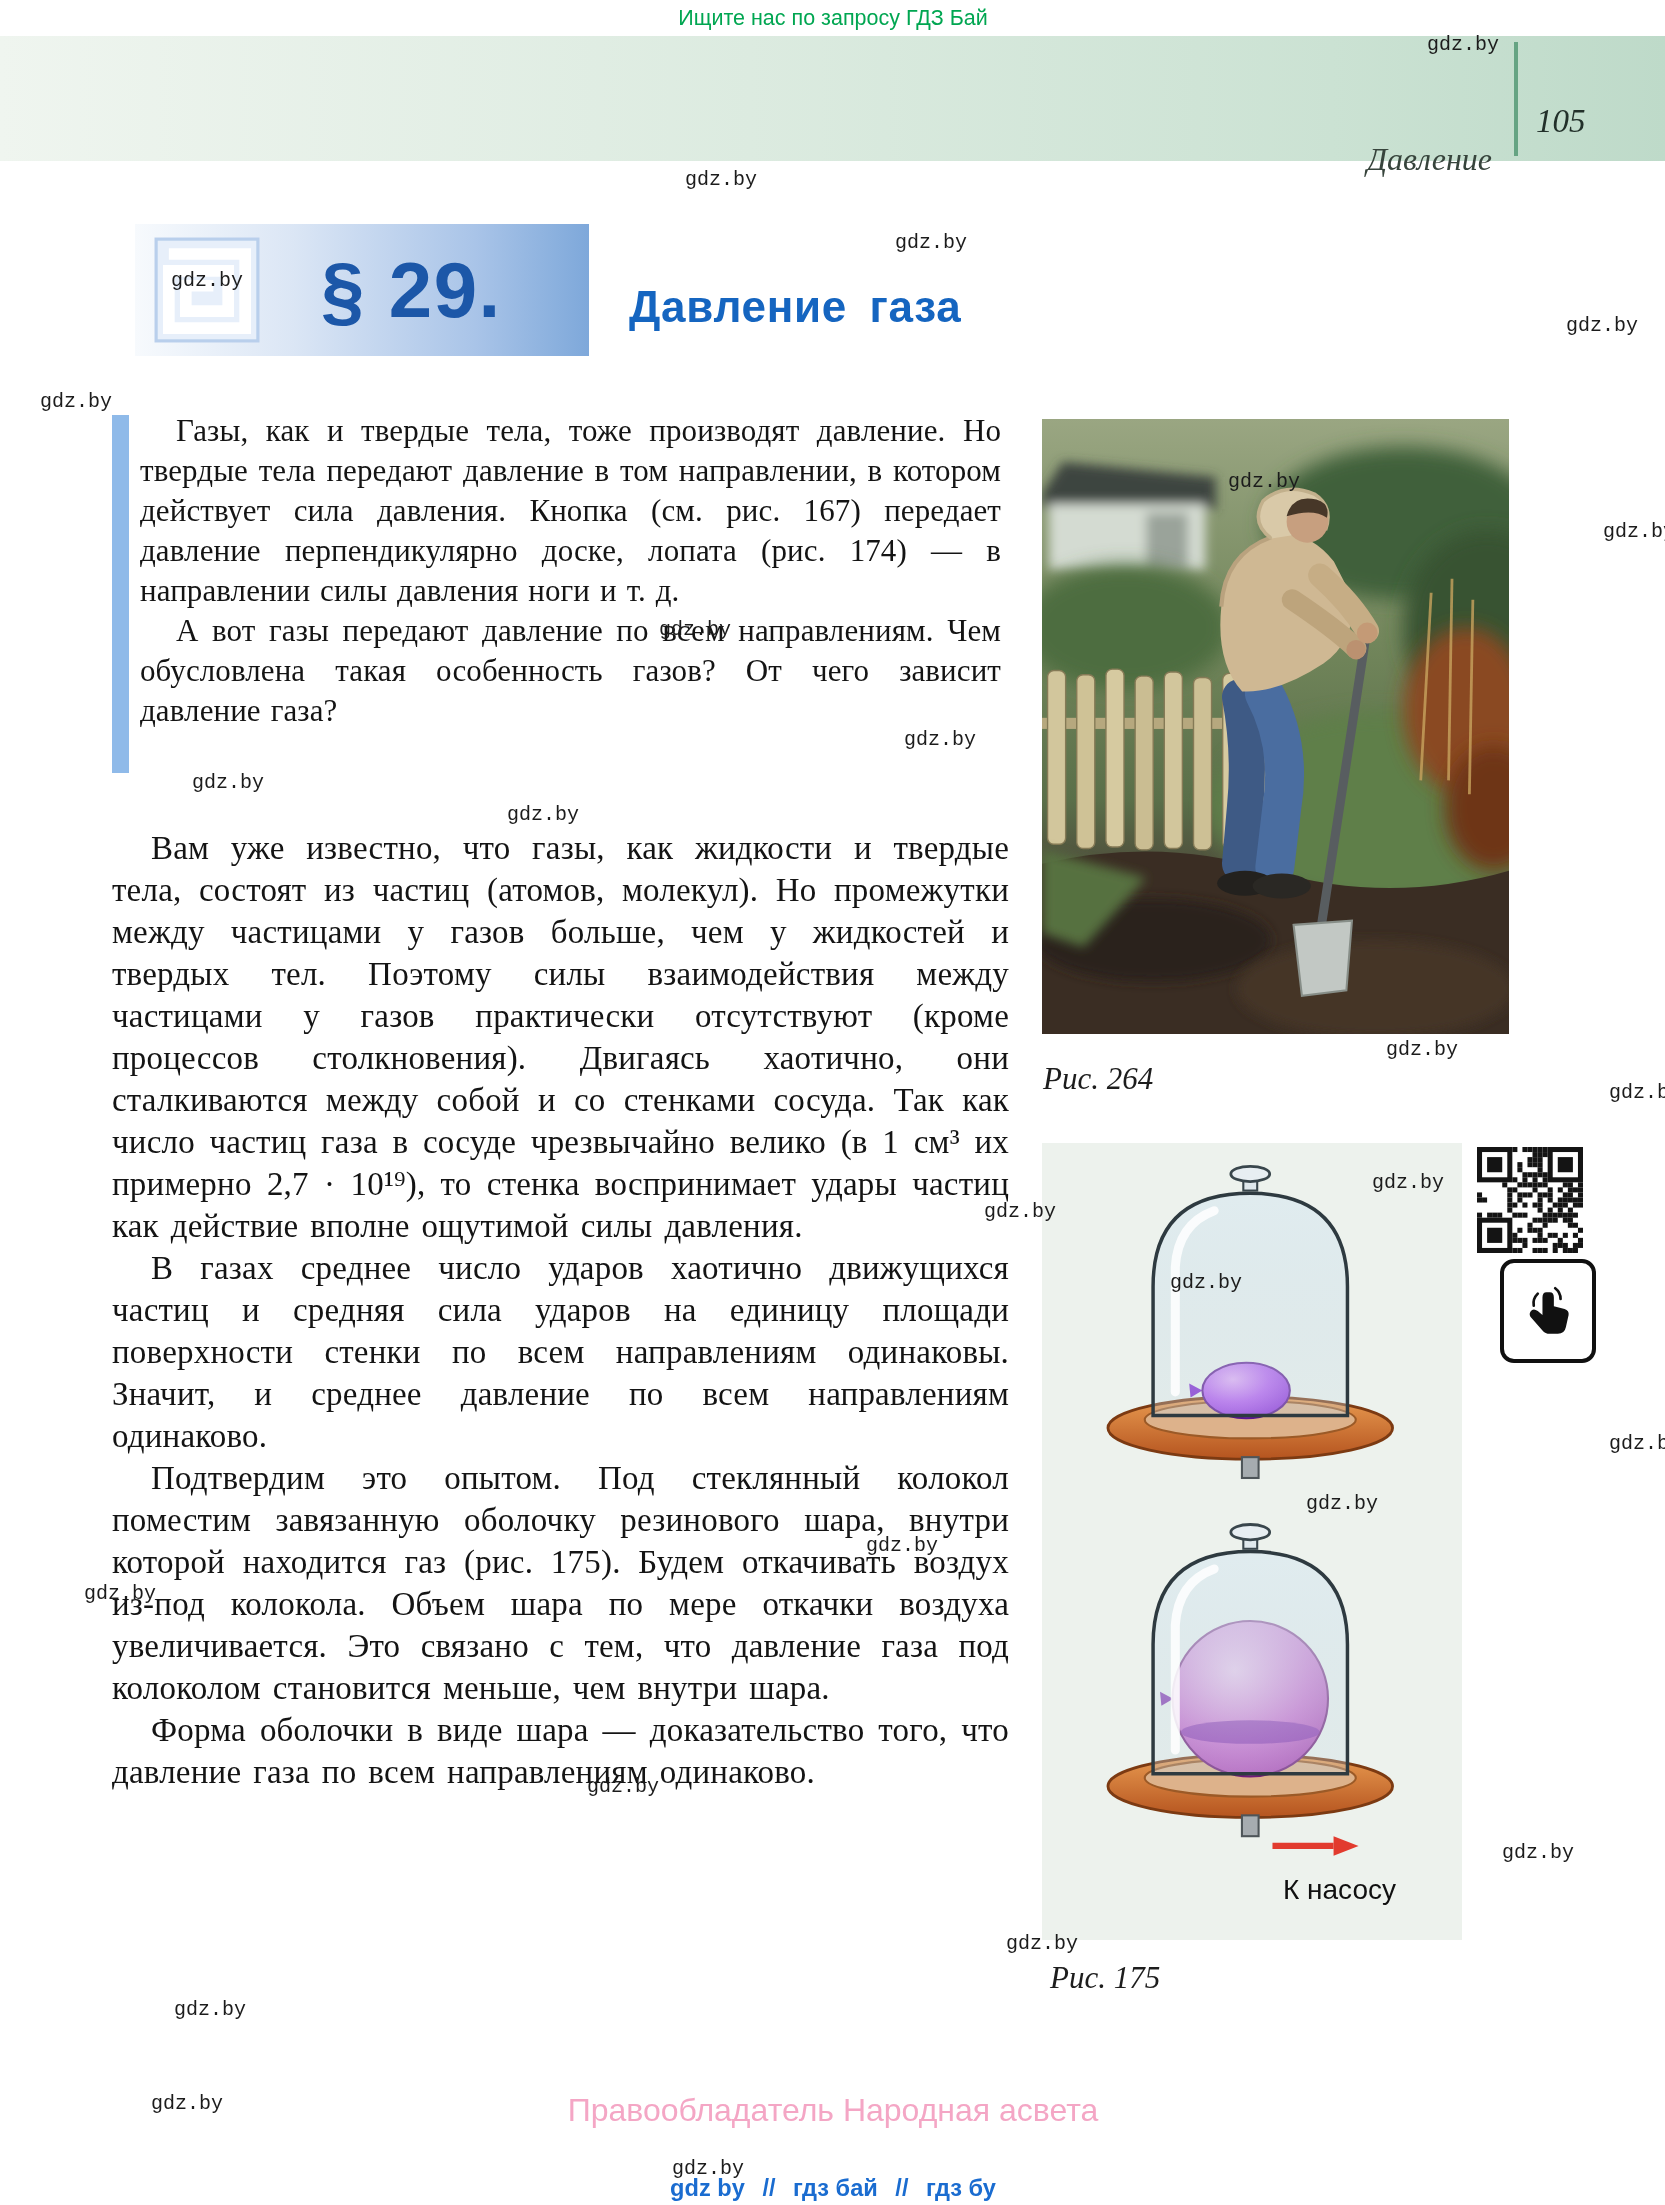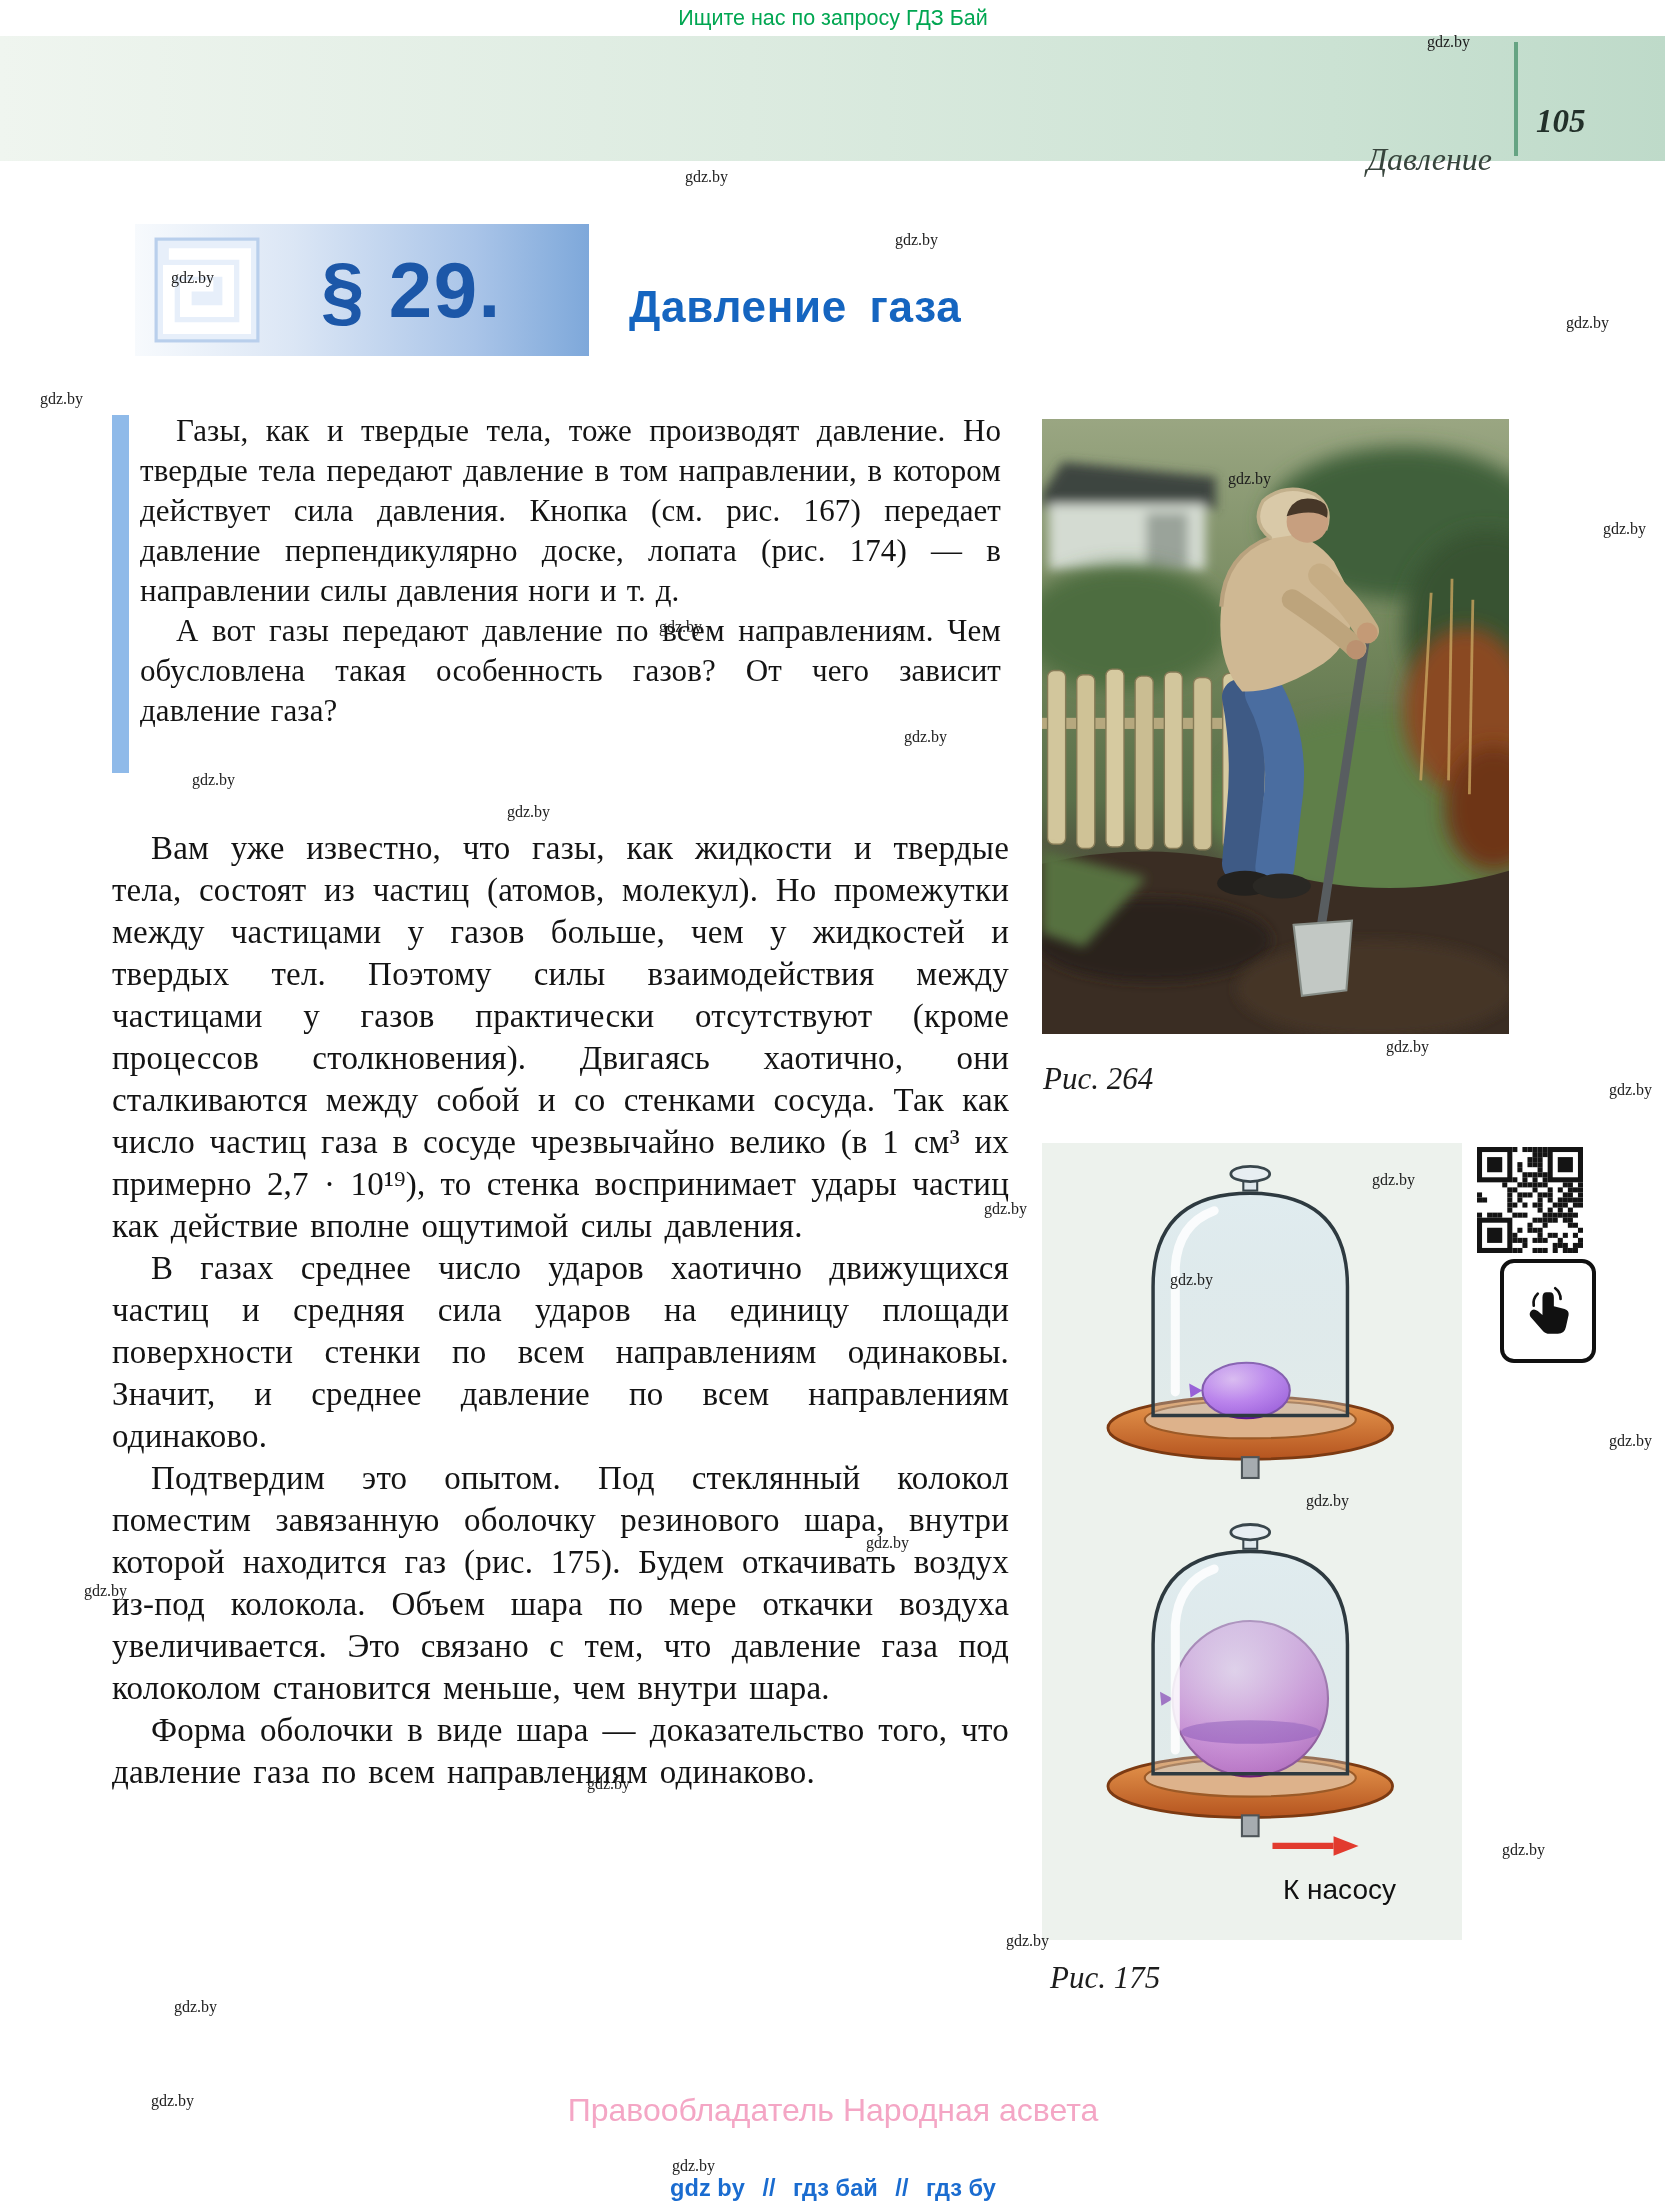--- a/index.html
+++ b/index.html
@@ -7,21 +7,21 @@
   #page{position:relative;width:1666px;height:2205px;background:#ffffff;overflow:hidden;
         font-family:"Liberation Serif","DejaVu Serif",serif;color:#141414;border-radius:19px;}
 
   .promo{position:absolute;top:5.6px;left:0;width:100%;text-align:center;
          font-family:"Liberation Sans","DejaVu Sans",sans-serif;font-size:21.5px;color:#00a651;}
 
   .band{position:absolute;top:36px;left:0;width:1666px;height:125px;
         background:linear-gradient(90deg,#eff5ef 0%,#dcebe0 45%,#cbe2d3 80%,#bedac9 100%);}
   .band-divider{position:absolute;top:42px;left:1514px;width:4.2px;height:114px;background:#66a483;}
   .chapter{position:absolute;top:104px;right:174px;font-style:italic;font-size:32px;color:#37443c;margin-top:37px;}
-  .pageno{position:absolute;top:103px;left:1536px;font-style:italic;font-weight:bold;font-size:33px;color:#22302a;}
+  .pageno{position:absolute;top:103px;left:1536px;font-style:italic;font-weight:normal;font-size:33px;color:#22302a;}
 
   .section-box{position:absolute;left:135px;top:224px;width:454px;height:132px;
         background:linear-gradient(90deg,#f7fafd 0%,#dbe6f5 35%,#a9c4e8 75%,#7ea8da 100%);}
   .section-icon{position:absolute;left:154px;top:237px;width:106px;height:106px;}
   .section-icon svg{display:block;width:100%;height:100%;}
   .section-mark{position:absolute;left:321px;top:229px;width:271px;
         font-family:"Liberation Sans","DejaVu Sans",sans-serif;font-weight:bold;
         font-size:78px;line-height:122px;color:#1c57a8;letter-spacing:1.4px;}
   .section-title{position:absolute;left:629px;top:282px;
         font-family:Liberation Sans, sans-serif;font-weight:bold;
@@ -55,22 +55,22 @@
         border:4.2px solid #101010;border-radius:14px;background:#ffffff;
         display:flex;align-items:center;justify-content:center;}
   .touch-icon svg{width:67px;height:76px;}
 
   .footer-copy{position:absolute;top:2092px;left:0;width:100%;text-align:center;
         font-family:"Liberation Sans","DejaVu Sans",sans-serif;font-size:32px;color:#f4a6c5;}
   .footer-links{position:absolute;top:2175px;left:0;width:100%;text-align:center;
         font-family:"Liberation Sans","DejaVu Sans",sans-serif;font-size:23.6px;font-weight:bold;color:#1a6cd0;}
   .footer-links .sep{margin:0 11px;}
 
-  .wm{position:absolute;font-family:Liberation Serif, serif;
-      font-size:16px;color:#1c1c1c;z-index:50;white-space:nowrap;}
+  .wm{position:absolute;font-family:Liberation Mono, monospace;
+      font-size:20px;color:#1c1c1c;z-index:50;white-space:nowrap;}
 </style>
 </head>
 <body>
 
 <div id="page">
 
   <div class="promo">Ищите нас по запросу ГДЗ Бай</div>
 
   <div class="band"></div>
   <div class="band-divider"></div>

